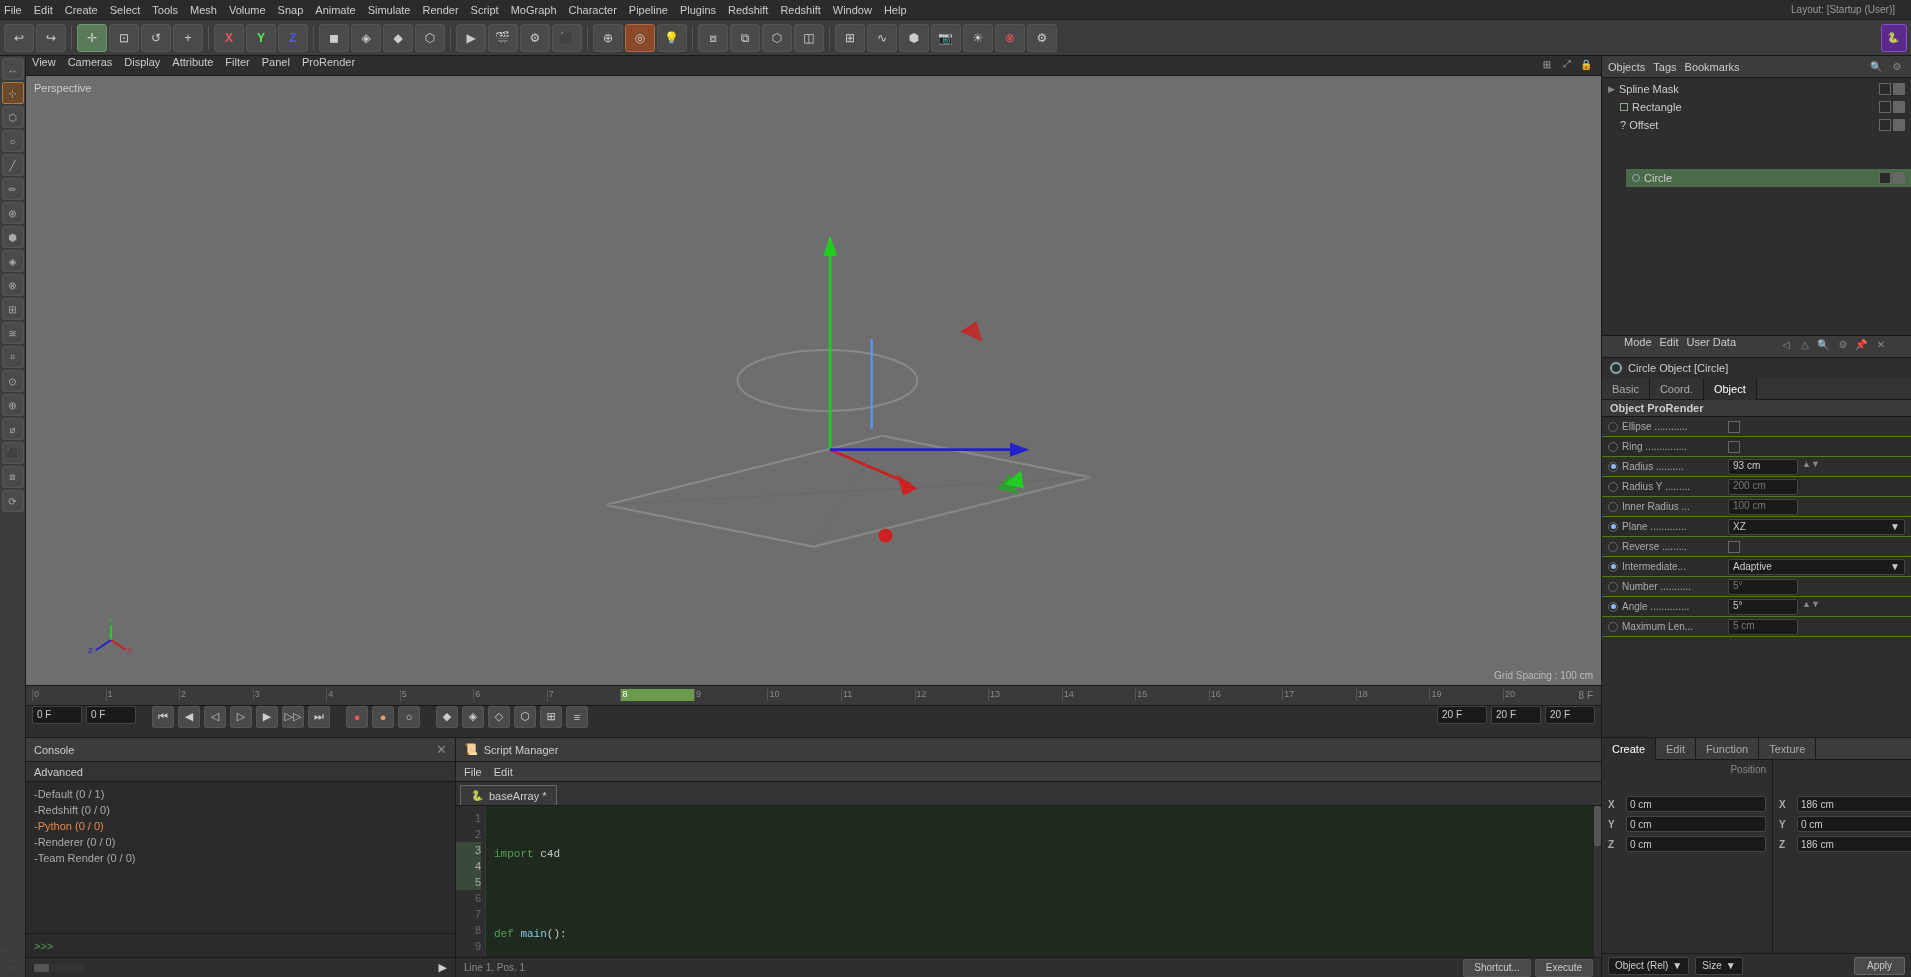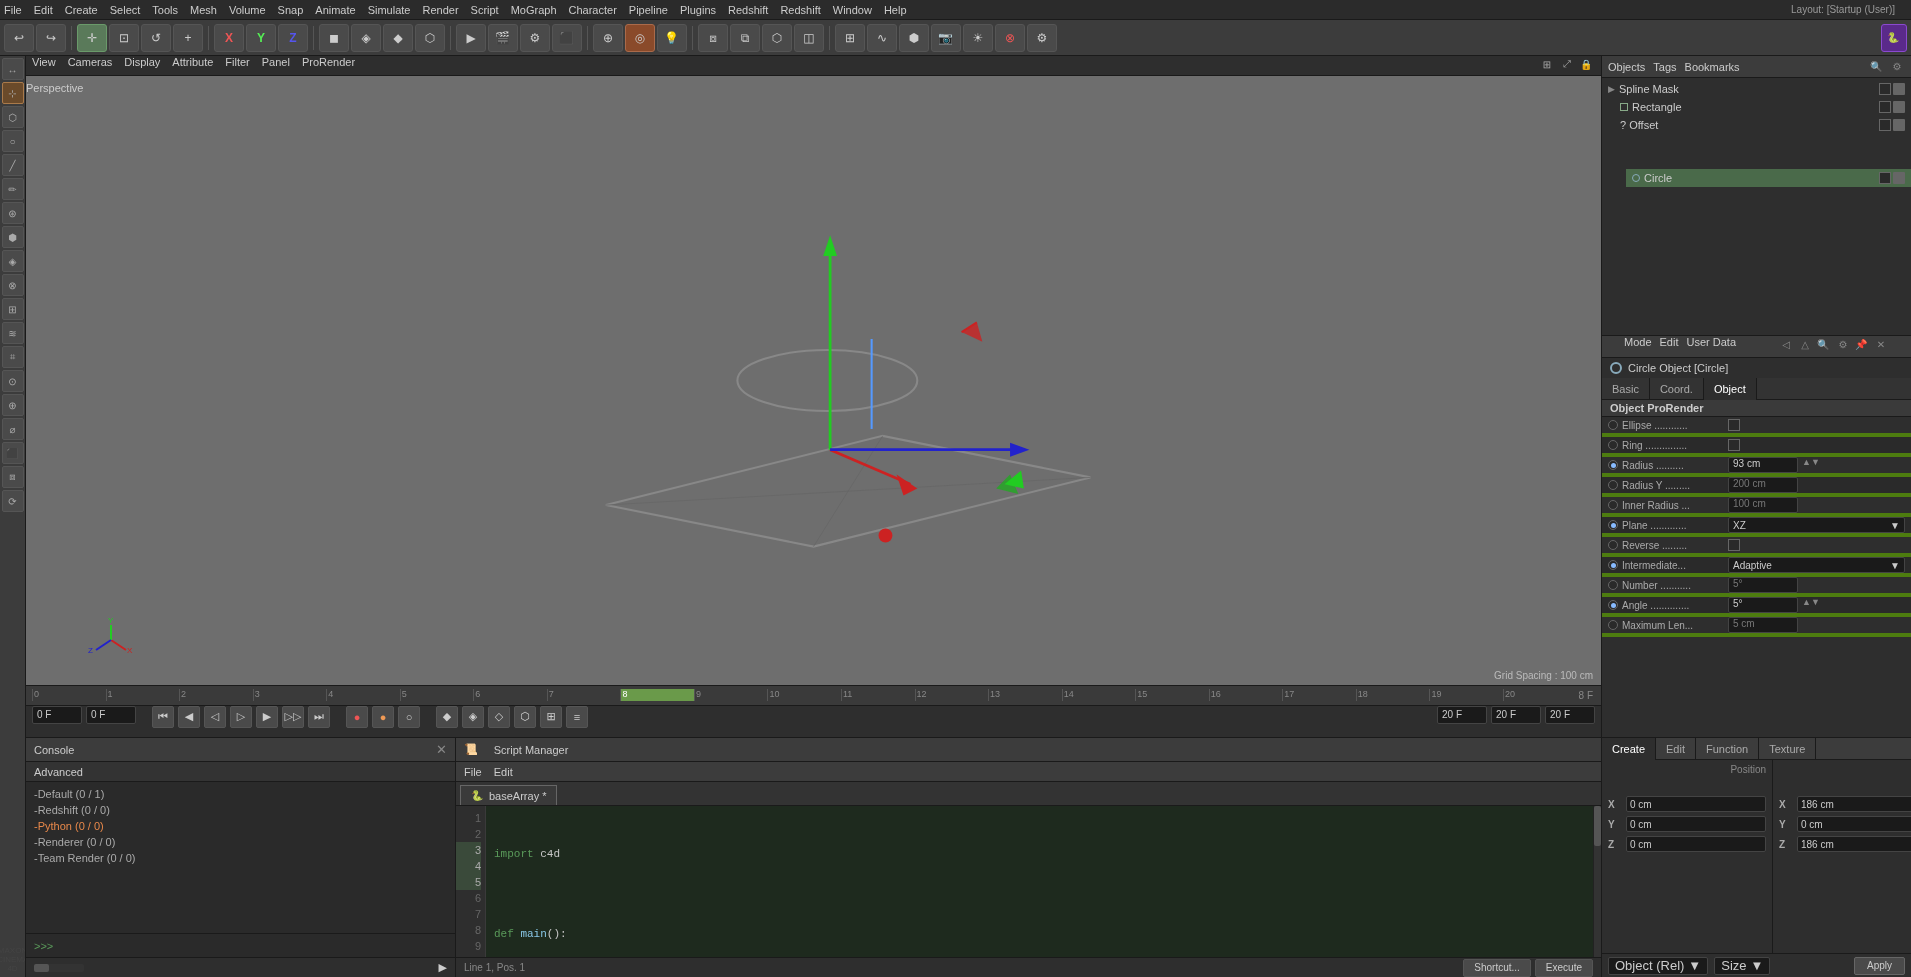--- a/index.html
+++ b/index.html
@@ -144,21 +144,21 @@
     }
     .viewport-canvas {
       flex: 1;
       background: #6e6e6e;
       position: relative;
       overflow: hidden;
     }
     .viewport-label {
       position: absolute;
       top: 6px;
-      left: 0;
+      left: 8px;
       color: #ccc;
       font-size: 11px;
     }
     .viewport-grid-spacing {
       position: absolute;
       bottom: 4px;
       right: 8px;
       color: #bbb;
       font-size: 10px;
     }
@@ -256,21 +256,21 @@
       display: flex;
       flex-direction: column;
     }
     .panel-header {
       background: #3c3c3c;
       height: 24px;
       display: flex;
       align-items: center;
       padding: 0 8px;
       border-bottom: 1px solid #1a1a1a;
-      gap: 16px;
+      gap: 6px;
       font-size: 11px;
       color: #ccc;
     }
     .panel-close {
       margin-left: auto;
       cursor: pointer;
       color: #888;
       font-size: 13px;
     }
     .console-sub-header {
@@ -535,21 +535,21 @@
       color: #ccc;
       font-weight: bold;
       border-bottom: 1px solid #1a1a1a;
     }
     .props-content { overflow-y: auto; flex: 1; }
     .prop-row {
       display: flex;
       align-items: center;
       height: 20px;
       padding: 0 6px;
-      border-bottom: 4px solid #4d7c0f;
+      border-bottom: 1px solid #4d7c0f;
     }
     .prop-row:nth-child(even) { background: #2a2a2a; }
     .prop-label {
       width: 120px;
       font-size: 10px;
       color: #aaa;
       display: flex;
       align-items: center;
       gap: 4px;
     }
@@ -681,21 +681,21 @@
       align-items: center;
       padding: 0 6px;
       gap: 6px;
     }
     .coord-dropdown {
       height: 18px;
       background: #1a1a1a;
       border: 1px solid #444;
       border-radius: 2px;
       padding: 0 6px;
-      font-size: 13px;
+      font-size: 10px;
       color: #ccc;
       display: flex;
       align-items: center;
       gap: 4px;
       cursor: pointer;
     }
     .apply-btn {
       margin-left: auto;
       height: 18px;
       padding: 0 12px;

